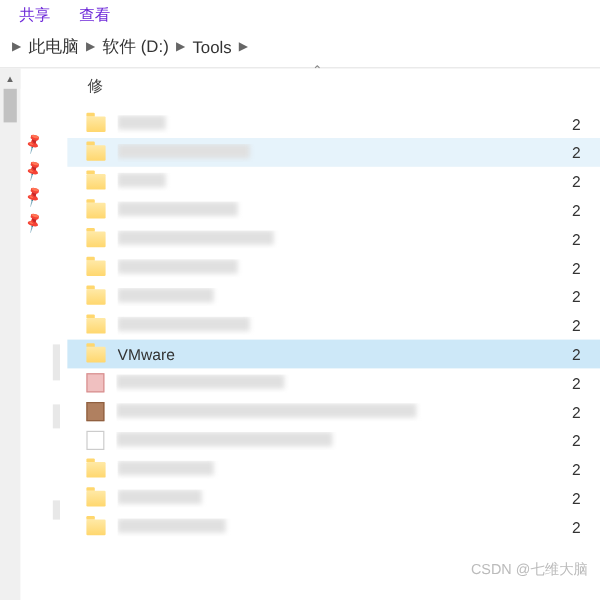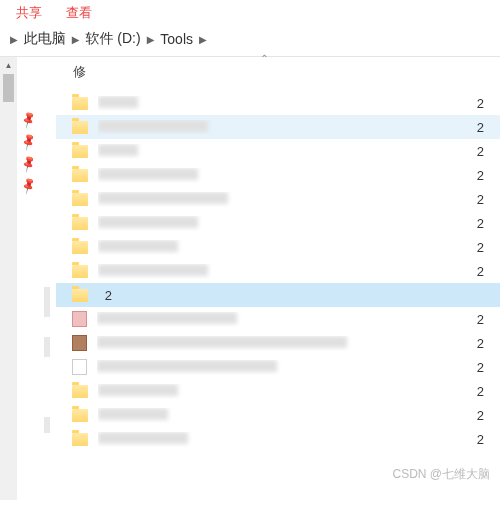--- a/index.html
+++ b/index.html
@@ -1,18 +1,18 @@
 <!DOCTYPE html>
 <html><head>
   <meta charset="utf-8">
   <style>
     * { margin: 0; padding: 0; box-sizing: border-box; font-family: "Microsoft YaHei", "Segoe UI", sans-serif; }
     body { width: 500px; height: 507px; background: #fff; overflow: hidden; position: relative; }
     
-    .top-tabs { display: flex; gap: 24px; padding: 4px 16px; font-size: 13px; color: #ef4444; height: 22px; }
+    .top-tabs { display: flex; gap: 24px; padding: 4px 16px; font-size: 13px; color: #6d28d9; height: 22px; }
     
     .breadcrumb-bar { display: flex; align-items: center; padding: 8px 8px; gap: 4px; font-size: 14px; color: #333; border-bottom: 1px solid #e5e5e5; }
     .bc-chevron { color: #666; font-size: 10px; margin: 0 2px; }
     .bc-item { cursor: default; }
     
     .content-area { display: flex; height: calc(100% - 64px); position: relative; }
     
     .left-gutter { width: 56px; display: flex; gap: 2px; }
     .scrollbar-track { width: 17px; background: #f0f0f0; position: relative; }
     .scrollbar-up { width: 100%; height: 17px; background: #f0f0f0; display: flex; align-items: center; justify-content: center; font-size: 8px; color: #666; }
@@ -121,20 +121,21 @@
           <span class="row-label"><span class="blur-box" style="width: 80px;"></span></span>
           <span class="row-date">2</span>
         </div>
         <div class="row">
           <span class="folder-icon"></span>
           <span class="row-label"><span class="blur-box" style="width: 110px;"></span></span>
           <span class="row-date">2</span>
         </div>
         <div class="row selected">
           <span class="folder-icon"></span>
+          <span class="row-label">VMware</span>
           <span class="row-date">2</span>
         </div>
         <div class="row">
           <span class="file-icon pink"></span>
           <span class="row-label"><span class="blur-box" style="width: 140px;"></span></span>
           <span class="row-date">2</span>
         </div>
         <div class="row">
           <span class="file-icon brown"></span>
           <span class="row-label"><span class="blur-box" style="width: 250px;"></span></span>

